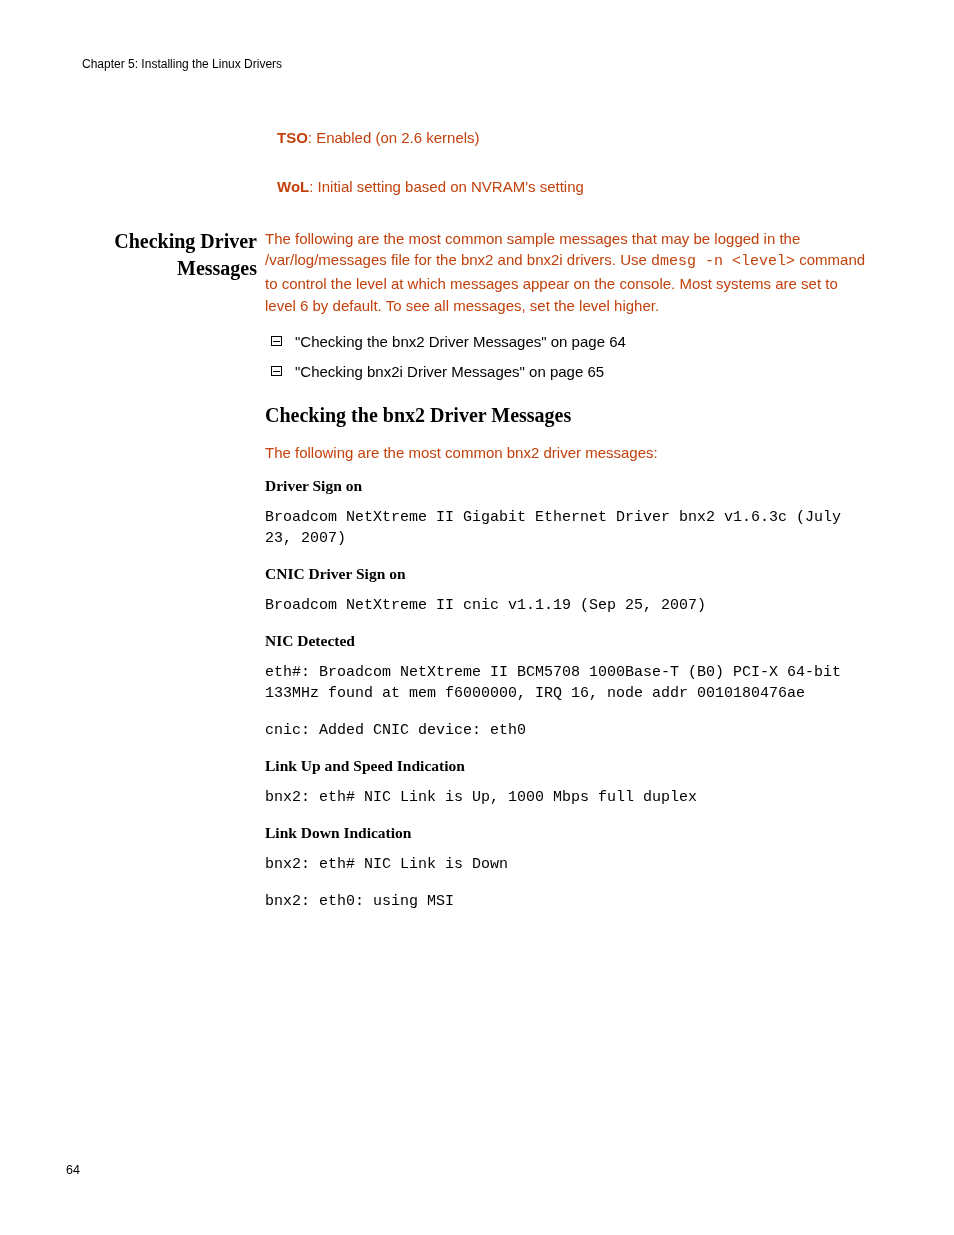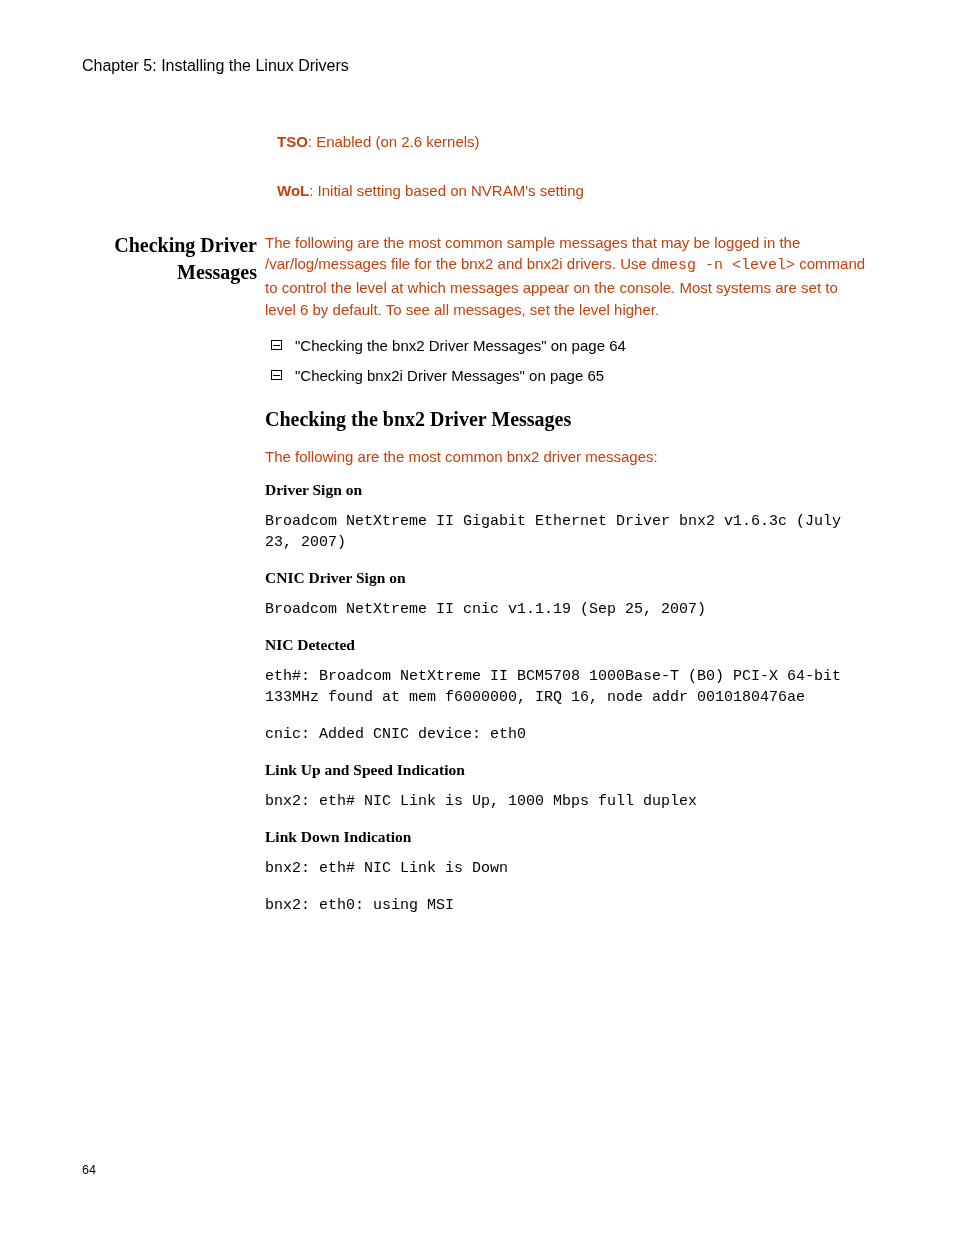--- a/index.html
+++ b/index.html
@@ -9,21 +9,21 @@
     }
     body {
       background: white;
       font-family: Arial, Helvetica, sans-serif;
       width: 954px;
       height: 1235px;
       position: relative;
       padding: 57px 82px 0 82px;
     }
     .page-header {
-      font-size: 16px;
+      font-size: 12px;
       color: #000;
       margin-bottom: 56px;
     }
     .content-row {
       display: flex;
       gap: 8px;
     }
     .sidebar-heading {
       width: 175px;
       text-align: right;
@@ -99,21 +99,21 @@
     .code-block {
       font-family: 'Courier New', monospace;
       font-size: 15px;
       line-height: 1.4;
       margin-bottom: 16px;
       white-space: pre-wrap;
     }
     .page-number {
       position: absolute;
       bottom: 58px;
-      left: 82px;
+      left: 66px;
       font-size: 12.5px;
     }
     .top-settings {
       margin-left: 195px;
       margin-bottom: 30px;
     }
   </style>
 </head>
 <body>
 

